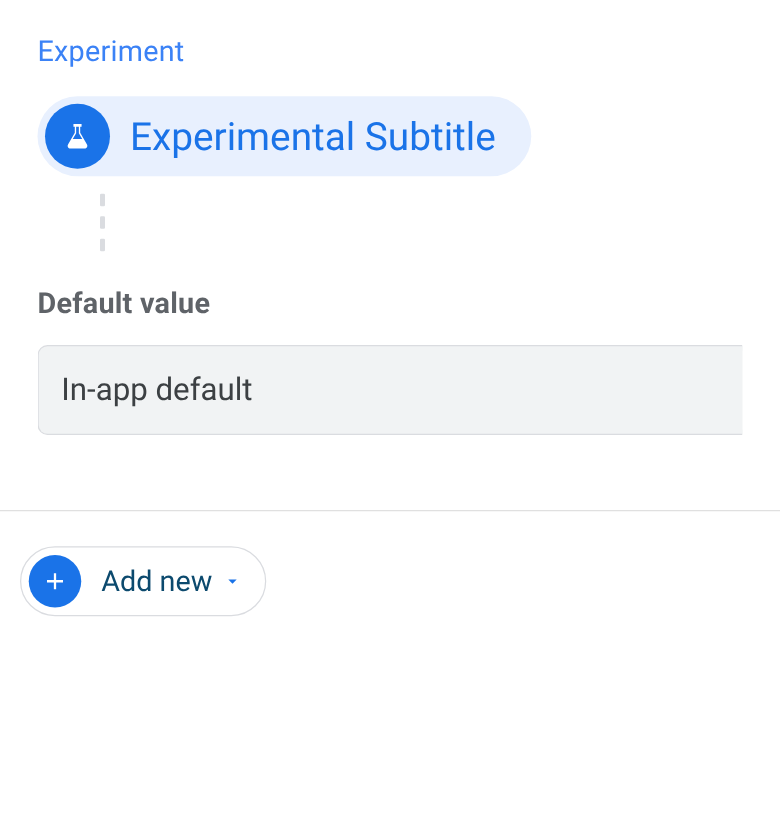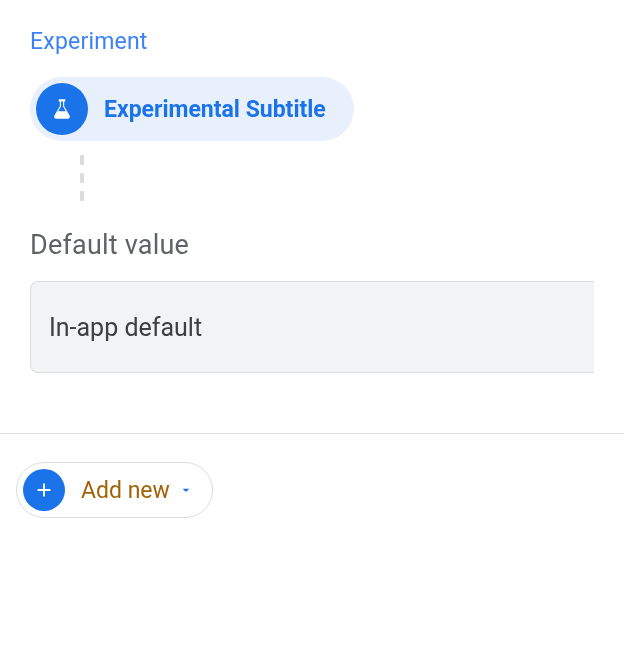--- a/index.html
+++ b/index.html
@@ -28,50 +28,50 @@
     height: 52px;
     background: #1a73e8;
     border-radius: 50%;
     display: flex;
     align-items: center;
     justify-content: center;
     margin-right: 16px;
   }
   .exp-icon-circle svg { display: block; }
   .exp-chip-text {
-    font-size: 23px;
+    font-size: 31px;
     color: #1a73e8;
-    font-weight: 700;
+    font-weight: 400;
   }
 
   .tree-connector {
     margin-left: 50px;
     margin-top: 14px;
     display: flex;
     flex-direction: column;
     gap: 8px;
   }
   .tree-connector .dot {
     width: 4px;
     height: 10px;
     background: #dadce0;
     border-radius: 1px;
   }
 
   .default-section { padding: 28px 30px 60px 30px; }
   .default-label {
-    font-size: 27px;
+    font-size: 23px;
     color: #5f6368;
-    font-weight: 400;
+    font-weight: 700;
     margin-bottom: 20px;
     letter-spacing: 0.2px;
   }
   .default-dropdown {
     width: 100%;
-    height: 92px;
+    height: 72px;
     background: #f1f3f4;
     border: 1px solid #dadce0;
     border-top-left-radius: 8px;
     border-bottom-left-radius: 8px;
     border-right: none;
     display: flex;
     align-items: center;
     padding: 0 18px;
     font-size: 25px;
     color: #3c4043;
@@ -100,21 +100,21 @@
     background: #1a73e8;
     border-radius: 50%;
     display: flex;
     align-items: center;
     justify-content: center;
     margin-right: 16px;
   }
   .plus-circle svg { display: block; }
   .add-new-text {
     font-size: 23px;
-    color: #a16207;
+    color: #0c4a6e;
     font-weight: 400;
     margin-right: 8px;
   }
   .caret svg { display: block; }
 </style>
 </head>
 <body>
 
 <div class="section">
   <div class="label">Experiment</div>

